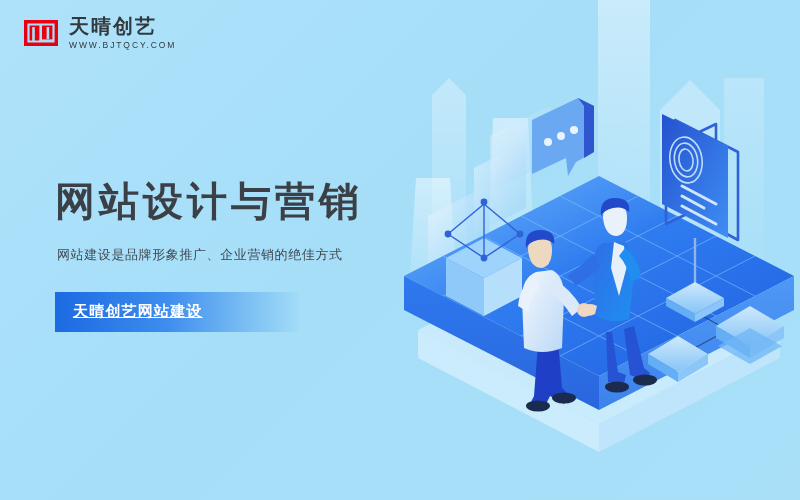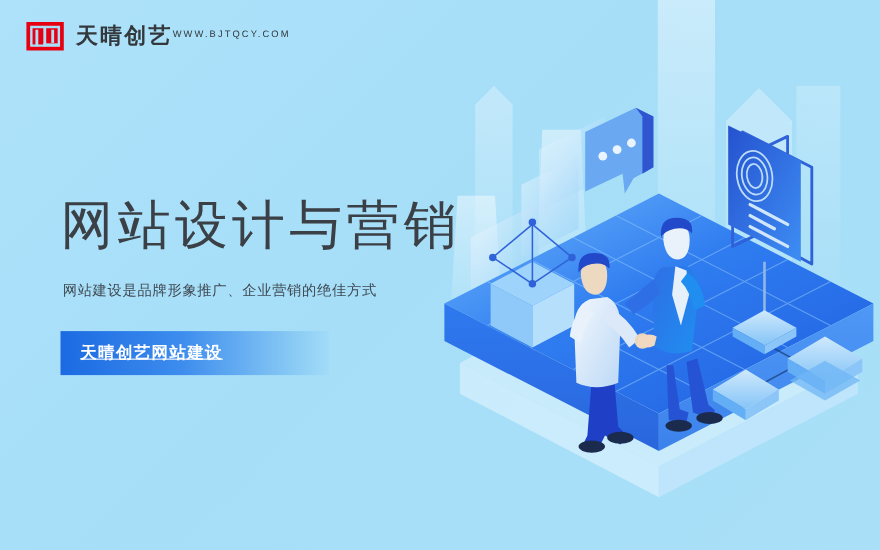--- a/index.html
+++ b/index.html
@@ -23,27 +23,27 @@
   .bldg.b2:before{content:"";position:absolute;top:-30px;left:0;width:0;height:0;
     border-left:30px solid transparent;border-right:30px solid transparent;border-bottom:30px solid rgba(255,255,255,.30);}
   .bldg.b3{left:724px;bottom:222px;width:40px;height:200px;background:linear-gradient(180deg,rgba(255,255,255,.22),rgba(255,255,255,0));}
   .bldg.b4{left:432px;bottom:215px;width:34px;height:190px;background:linear-gradient(180deg,rgba(255,255,255,.30),rgba(255,255,255,0));}
   .bldg.b4:before{content:"";position:absolute;top:-17px;left:0;width:0;height:0;
     border-left:17px solid transparent;border-right:17px solid transparent;border-bottom:17px solid rgba(255,255,255,.30);}
 
   
   .logo{position:absolute;left:22px;top:14px;display:flex;align-items:center;gap:9px;}
   .logo-mark{width:38px;height:38px;position:relative;}
-  .logo-text{display:flex;flex-direction:row;justify-content:center;}
+  .logo-text{display:flex;flex-direction:column;justify-content:center;}
   .logo-name{font-size:20px;font-weight:bold;color:#33383d;letter-spacing:2px;line-height:1.05;}
   .logo-url{font-size:8.5px;font-weight:normal;color:#33383d;letter-spacing:1.9px;margin-top:3px;}
 
   
   .copy{position:absolute;left:55px;top:178px;width:420px;}
-  .headline{font-size:48px;font-weight:normal;color:#3b4046;letter-spacing:4px;line-height:1.15;margin:0;}
+  .headline{font-size:40px;font-weight:bold;color:#3b4046;letter-spacing:4px;line-height:1.15;margin:0;}
   .subline{font-size:13px;color:#3f4a53;letter-spacing:.6px;margin:22px 0 0 2px;}
   .cta{
     display:inline-block;margin-top:28px;padding:10px 26px 11px 18px;min-width:200px;
     background:linear-gradient(90deg,#1b6ae2 0%,#3d8cee 45%,#86c8f4 85%,rgba(150,212,247,.25) 100%);
     color:#ffffff;font-size:15px;font-weight:bold;letter-spacing:1.2px;
   }
 
   
   .illo{position:absolute;left:398px;top:58px;width:402px;height:442px;}
   .illo svg{display:block;width:100%;height:100%;}

